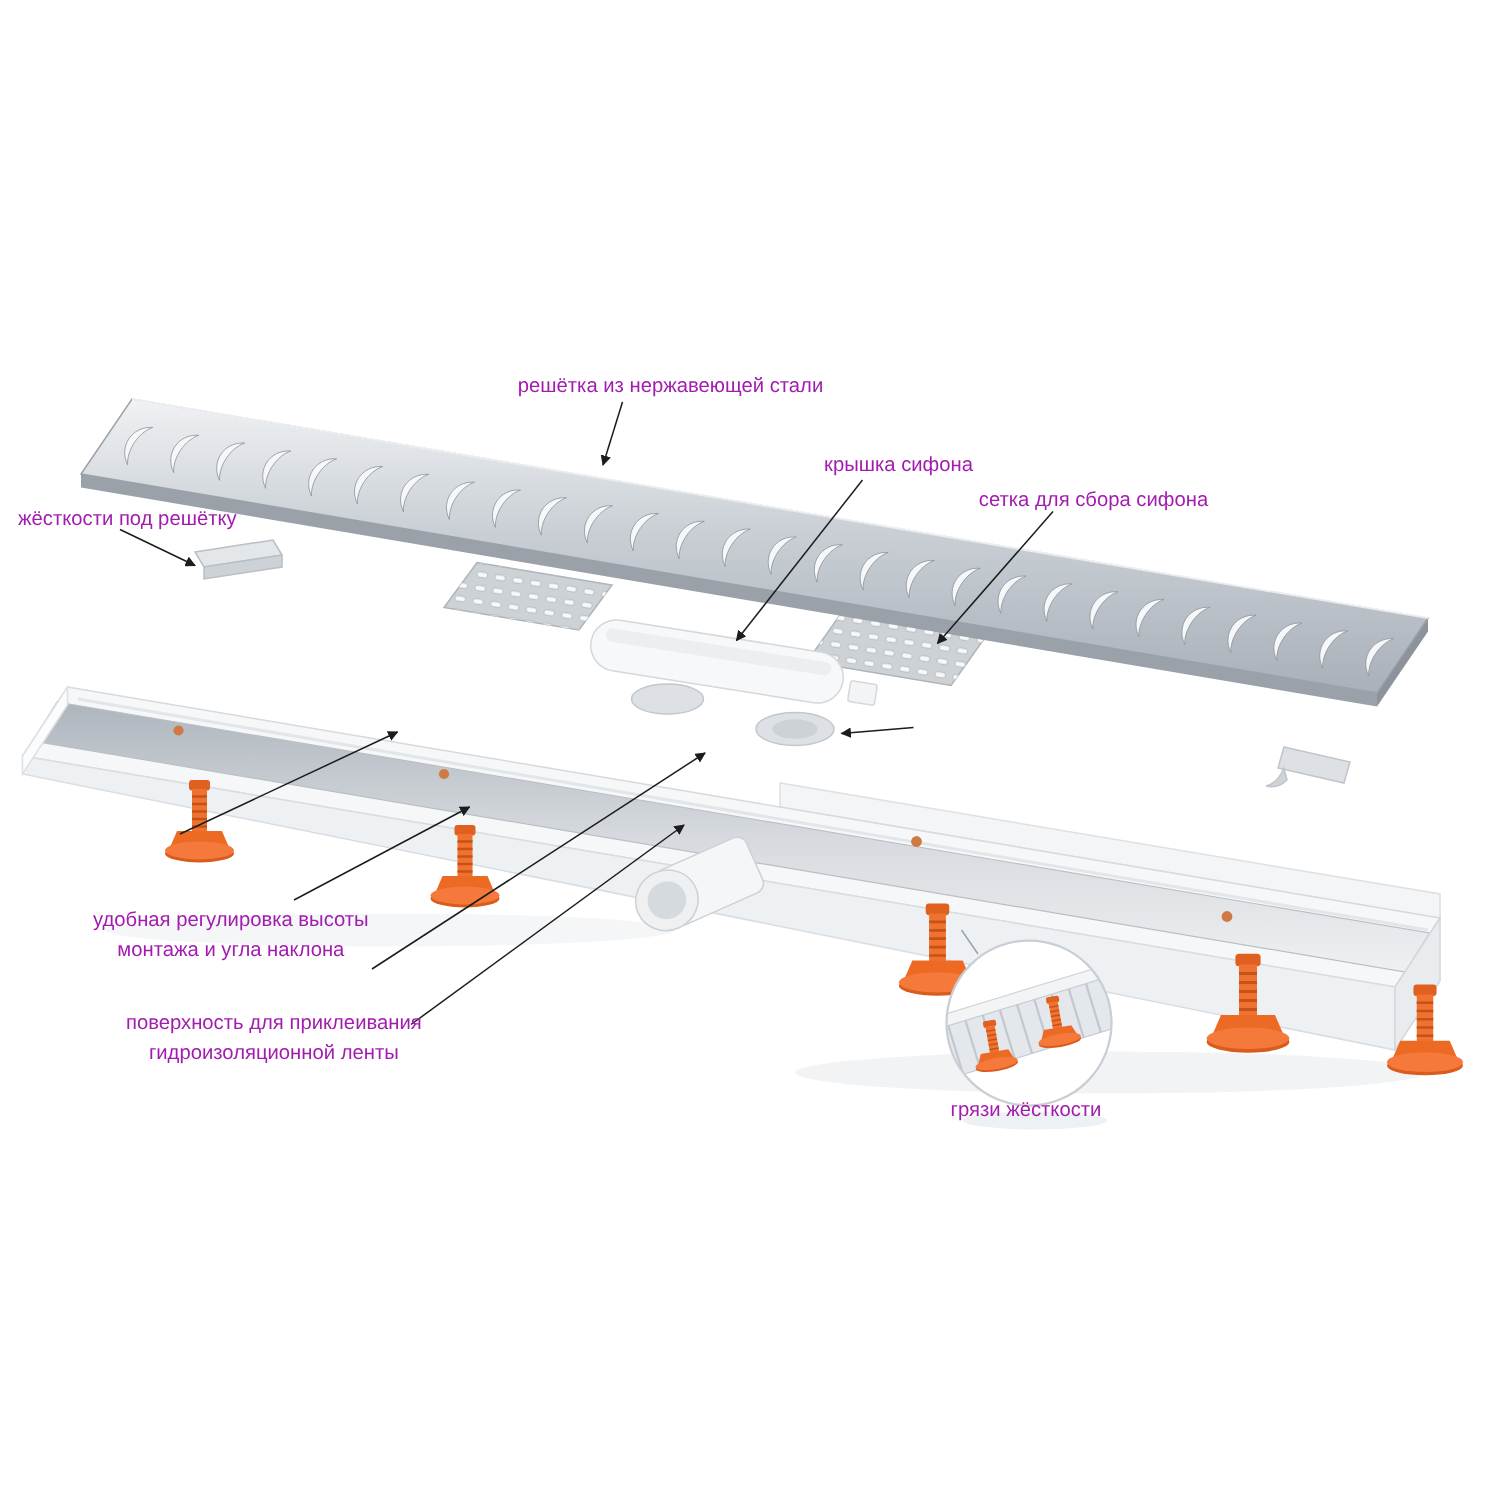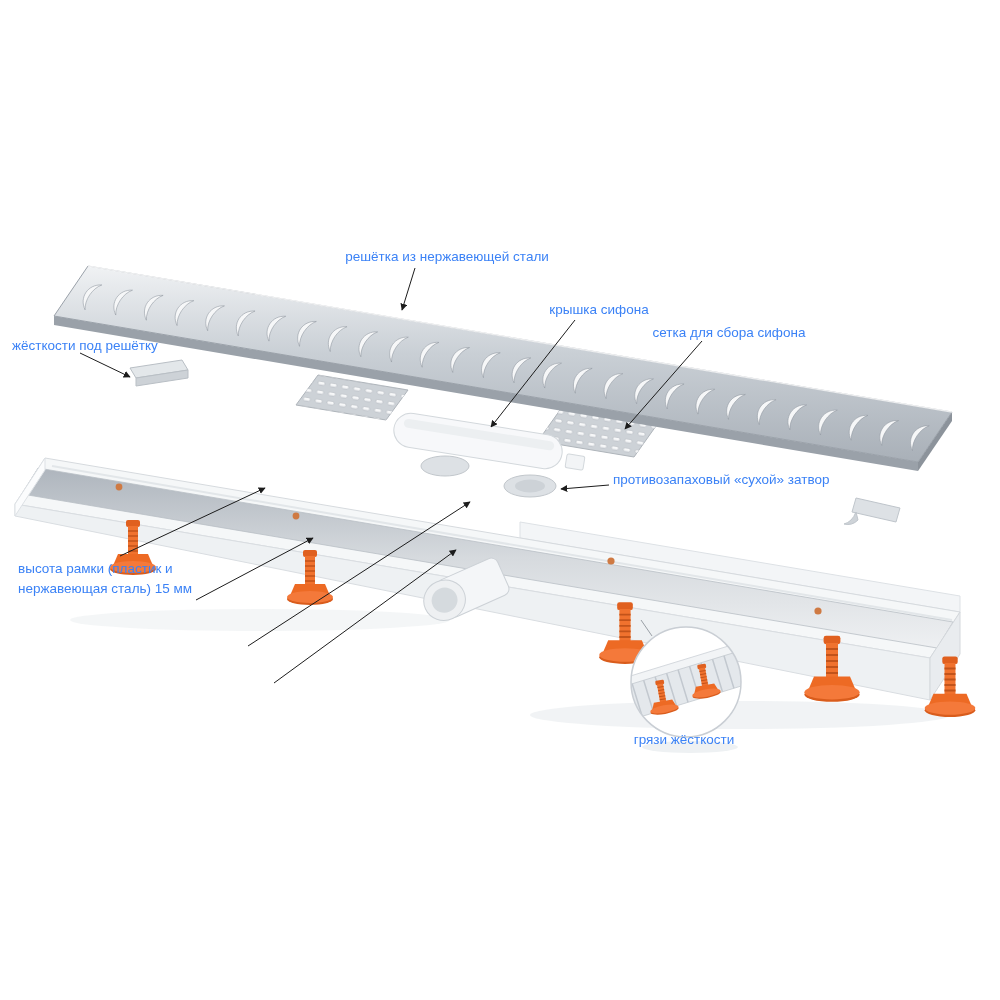--- a/index.html
+++ b/index.html
@@ -1,20 +1,20 @@
 <!DOCTYPE html>
 <html style="--feet_orange: #f0722e; --feet_orange_dark: #d95c1c; --steel_gray: #c6ccd2; --body_white: #f6f8f9; --line_color: #1c1c1c;"><head>
 <meta charset="utf-8">
 <style>
   *{margin:0;padding:0;box-sizing:border-box}
   html,body{background:#ffffff}
   body{font-family:"Liberation Sans",sans-serif;color:#1b1b1b}
   .stage{position:relative;width:1000px;height:1000px;background:#fff;overflow:hidden}
   .stage svg.scene{position:absolute;left:0;top:0}
-  .label{position:absolute;font-size:13.5px;line-height:1.5;color:#3b82f6;white-space:pre-line}
+  .label{position:absolute;font-size:13.5px;line-height:1.5;color:#a21caf;white-space:pre-line}
   .label.center{transform:translateX(-50%);text-align:center}
   .label.ta-center{text-align:center}
   .leader{stroke:var(--line_color,#1c1c1c);stroke-width:1;fill:none}
   .thin-link{stroke:#9aa0a6;stroke-width:1;fill:none}
 </style>
 </head>
 <body>
 
 <div class="stage">
 
@@ -182,17 +182,18 @@
       <line class="leader" x1="196" y1="600" x2="313" y2="538" marker-end="url(#arrow)"></line>
       <line class="leader" x1="248" y1="646" x2="470" y2="502" marker-end="url(#arrow)"></line>
       <line class="leader" x1="274" y1="683" x2="456" y2="550" marker-end="url(#arrow)"></line>
     </g>
   </svg>
 
   <div class="label center" style="left:447px;top:247px">решётка из нержавеющей стали</div>
   <div class="label center" style="left:599px;top:300px">крышка сифона</div>
   <div class="label center" style="left:729px;top:323px">сетка для сбора сифона</div>
   <div class="label" style="left:12px;top:336px">жёсткости под решётку</div>
-  <div class="label" style="left:613px;top:470px">противозапаховый «сухой» затвор</div>
-  <div class="label" style="left:18px;top:559px">высота рамки (пластик и
-нержавеющая сталь) 15 мм</div>
+  <div class="label ta-center" style="left:62px;top:603px">удобная регулировка высоты
+монтажа и угла наклона</div>
+  <div class="label ta-center" style="left:84px;top:672px">поверхность для приклеивания
+гидроизоляционной ленты</div>
   <div class="label center" style="left:684px;top:730px">грязи жёсткости</div>
 </div>
 
 </body></html>

